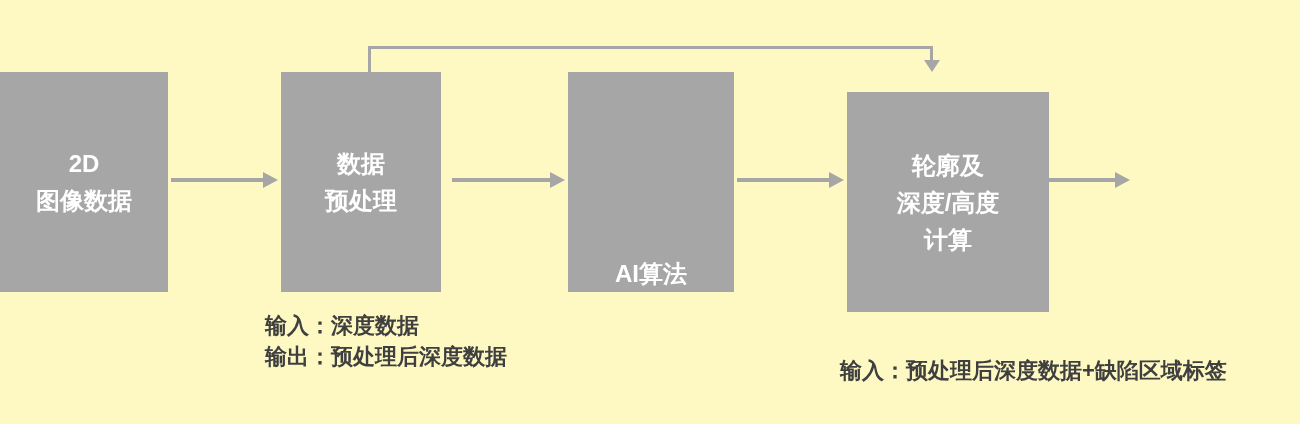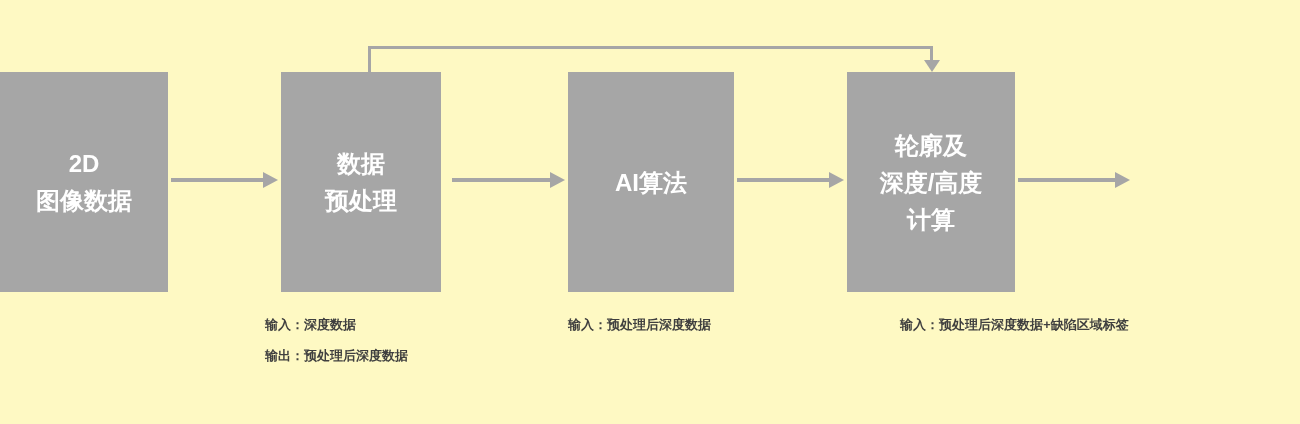--- a/index.html
+++ b/index.html
@@ -27,22 +27,22 @@
     }
     .box-label {
       color: var(--box-text, #ffffff);
       font-weight: bold;
       font-size: 24px;
       line-height: 37px;
       white-space: pre-line;
     }
     .box1 { left: 0;      width: 168px; }
     .box2 { left: 281px;  width: 160px; }
-    .box3 { left: 568px;  width: 166px; }
-    .box4 { left: 847px;  width: 168px; }
+    .box3 { left: 568px;  width: 166px; align-items: flex-end; }
+    .box4 { left: 847px;  width: 202px; margin-top: 20px; }
     .box5 { left: 1133px; width: 167px; }
 
     .arrow {
       position: absolute;
       top: 172px;
       height: 16px;
       display: flex;
       align-items: center;
     }
     .arrow .shaft {
@@ -73,28 +73,27 @@
       border-left: 8px solid transparent;
       border-right: 8px solid transparent;
       border-top: 12px solid var(--arrow, #a6a6a6);
     }
 
     .ann {
       position: absolute;
       top: 310px;
       color: var(--annotation-text, #3f3f3f);
       font-weight: bold;
-      font-size: 13px;
+      font-size: 22px;
       line-height: 31px;
       white-space: nowrap;
-      font-family: Liberation Mono, monospace;
     }
     .ann1 { left: 265px; }
     .ann2 { left: 568px; }
-    .ann3 { left: 900px; }
+    .ann3 { left: 840px; margin-top: 45px; }
   </style>
 </head>
 <body>
 
 <div class="canvas">
 
   <div class="box box1">
     <span class="box-label">2D
 图像数据</span>
   </div>
@@ -133,19 +132,18 @@
     <span class="seg seg-h"></span>
     <span class="seg seg-v2"></span>
     <span class="down-head"></span>
   </div>
 
   <div class="ann ann1">
     <div>输入：深度数据</div>
     <div>输出：预处理后深度数据</div>
   </div>
   <div class="ann ann2">
-    <div>输入：预处理后深度数据</div>
   </div>
   <div class="ann ann3">
     <div>输入：预处理后深度数据+缺陷区域标签</div>
   </div>
 
 </div>
 
 </body></html>

